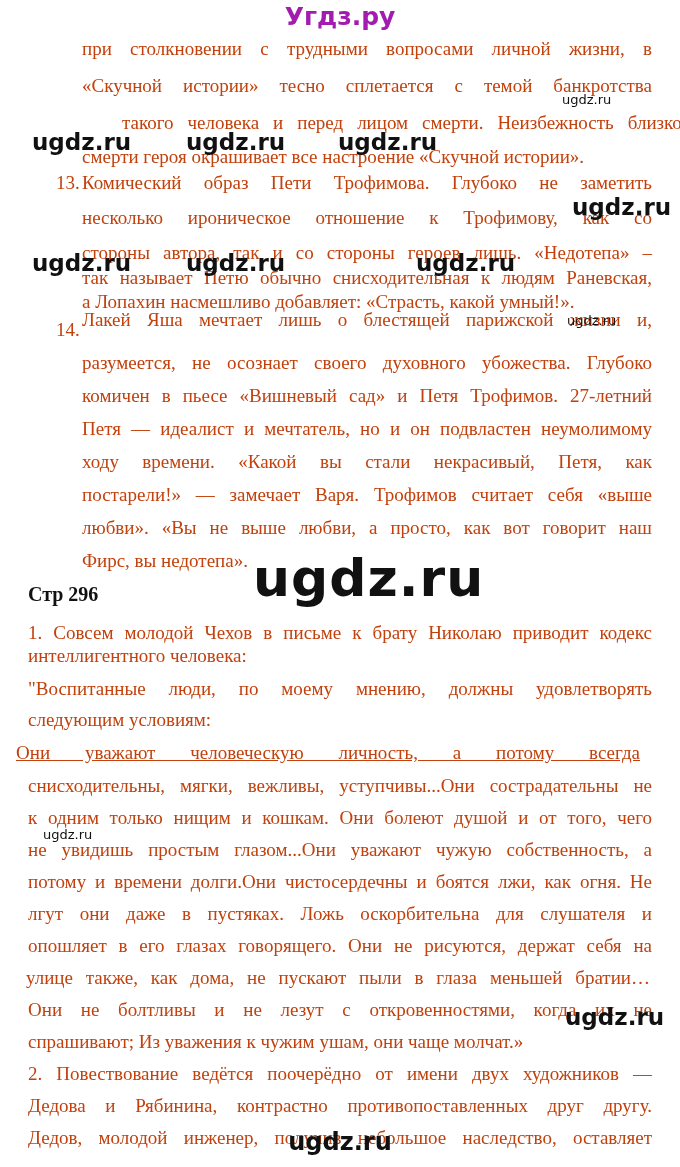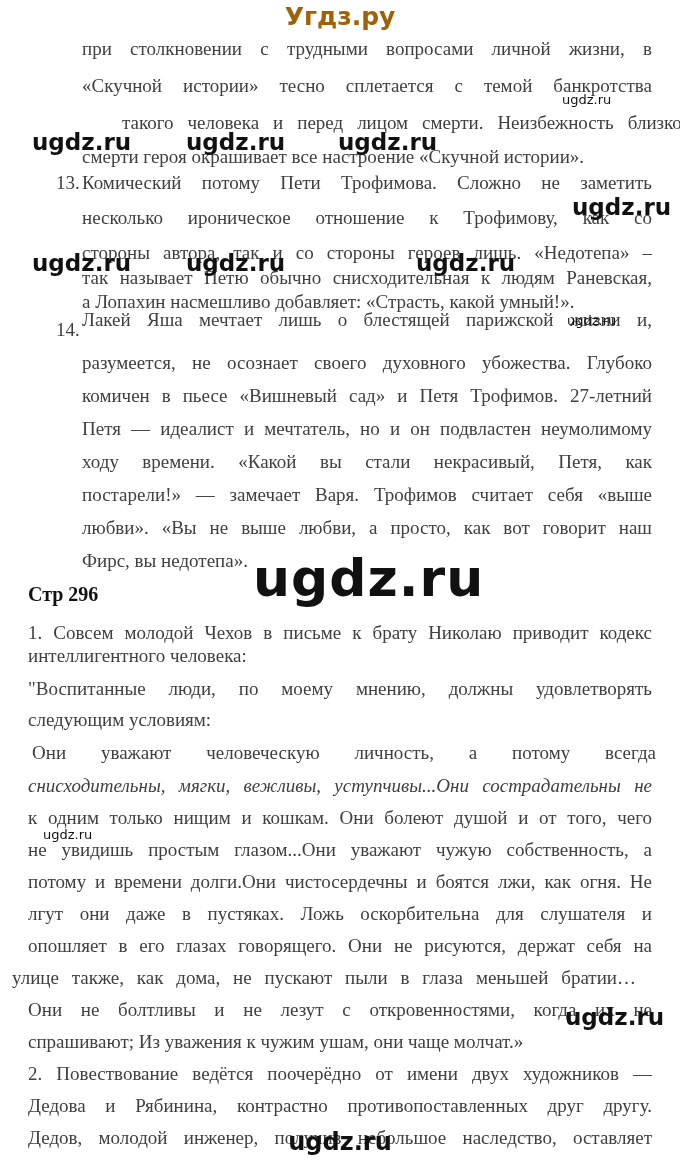--- a/index.html
+++ b/index.html
@@ -1,21 +1,21 @@
 <!DOCTYPE html>
 <html><head>
 <meta charset="utf-8">
 <style>
   html, body { margin: 0; padding: 0; background: #ffffff; }
   body { width: 680px; height: 1167px; position: relative; overflow: hidden; color: #111; }
   .site-title {
     position: absolute; top: 2px; left: 0; width: 680px; text-align: center;
-    font-family: "DejaVu Sans", sans-serif; font-weight: bold; font-size: 25px; color: #a16207;
+    font-family: "DejaVu Sans", sans-serif; font-weight: bold; font-size: 25px; color: #a21caf;
   }
-  .serif { font-family: "Liberation Serif", serif; font-size: 19px; color: #404040; }
+  .serif { font-family: "Liberation Serif", serif; font-size: 19px; color: #c2410c; }
   .line { position: absolute; white-space: nowrap; }
   .just { text-align: justify; text-align-last: justify; white-space: normal; }
   .num { position: absolute; }
   .wm { position: absolute; font-family: "DejaVu Sans", sans-serif; font-weight: bold; color: #111; line-height: 1; }
   .wm-s { font-size: 13px; font-weight: normal; }
   .wm-l { font-size: 23px; }
   .wm-xl { font-size: 52px; letter-spacing: 1px; }
   .heading { position: absolute; font-family: "Liberation Serif", serif; font-weight: bold; font-size: 20px; }
   .footer { position: absolute; left: 0; width: 680px; text-align: center; top: 1128px;
     font-family: "DejaVu Sans", sans-serif; font-weight: bold; font-size: 24px; }
@@ -24,21 +24,21 @@
 <body>
 
 <div class="site-title">Угдз.ру</div>
 
 <div class="line serif just" style="left:82px; top:38px; width:570px;">при столкновении с трудными вопросами личной жизни, в</div>
 <div class="line serif just" style="left:82px; top:75px; width:570px;">«Скучной истории» тесно сплетается с темой банкротства</div>
 <div class="line serif just" style="left:82px; top:112px; width:570px;margin-left:40px;">такого человека и перед лицом смерти. Неизбежность близкой</div>
 <div class="line serif" style="left:82px; top:146px;">смерти героя окрашивает все настроение «Скучной истории».</div>
 
 <div class="num serif" style="left:56px; top:172px;">13.</div>
-<div class="line serif just" style="left:82px; top:172px; width:570px;">Комический потому Пети Трофимова. Сложно не заметить</div>
+<div class="line serif just" style="left:82px; top:172px; width:570px;">Комический образ Пети Трофимова. Глубоко не заметить</div>
 <div class="line serif just" style="left:82px; top:207px; width:570px;">несколько ироническое отношение к Трофимову, как со</div>
 <div class="line serif just" style="left:82px; top:242px; width:570px;">стороны автора, так и со стороны героев лишь. «Недотепа» –</div>
 <div class="line serif just" style="left:82px; top:267px; width:570px;">так называет Петю обычно снисходительная к людям Раневская,</div>
 <div class="line serif" style="left:82px; top:291px;">а Лопахин насмешливо добавляет: «Страсть, какой умный!».</div>
 
 <div class="num serif" style="left:56px; top:319px;">14.</div>
 <div class="line serif just" style="left:82px; top:309px; width:570px;">Лакей Яша мечтает лишь о блестящей парижской жизни и,</div>
 <div class="line serif just" style="left:82px; top:352px; width:570px;">разумеется, не осознает своего духовного убожества. Глубоко</div>
 <div class="line serif just" style="left:82px; top:385px; width:570px;">комичен в пьесе «Вишневый сад» и Петя Трофимов. 27-летний</div>
 <div class="line serif just" style="left:82px; top:418px; width:570px;">Петя — идеалист и мечтатель, но и он подвластен неумолимому</div>
@@ -46,28 +46,28 @@
 <div class="line serif just" style="left:82px; top:484px; width:570px;">постарели!» — замечает Варя. Трофимов считает себя «выше</div>
 <div class="line serif just" style="left:82px; top:517px; width:570px;">любви». «Вы не выше любви, а просто, как вот говорит наш</div>
 <div class="line serif" style="left:82px; top:550px;">Фирс, вы недотепа».</div>
 
 <div class="heading" style="left:28px; top:583px;">Стр 296</div>
 
 <div class="line serif just" style="left:28px; top:614px; width:624px;margin-top:8px;">1. Совсем молодой Чехов в письме к брату Николаю приводит кодекс</div>
 <div class="line serif" style="left:28px; top:645px;">интеллигентного человека:</div>
 <div class="line serif just" style="left:28px; top:678px; width:624px;">"Воспитанные люди, по моему мнению, должны удовлетворять</div>
 <div class="line serif" style="left:28px; top:709px;">следующим условиям:</div>
-<div class="line serif just" style="left:32px; top:742px; width:624px;">Они уважают человеческую личность, а потому всегда</div>
-<div class="line serif just" style="left:28px; top:775px; width:624px;font-style:italic;">снисходительны, мягки, вежливы, уступчивы...Они сострадательны не</div>
+<div class="line serif just" style="left:16px; top:742px; width:624px;text-decoration:underline;">Они уважают человеческую личность, а потому всегда</div>
+<div class="line serif just" style="left:28px; top:775px; width:624px;">снисходительны, мягки, вежливы, уступчивы...Они сострадательны не</div>
 <div class="line serif just" style="left:28px; top:807px; width:624px;">к одним только нищим и кошкам. Они болеют душой и от того, чего</div>
 <div class="line serif just" style="left:28px; top:839px; width:624px;">не увидишь простым глазом...Они уважают чужую собственность, а</div>
 <div class="line serif just" style="left:28px; top:871px; width:624px;">потому и времени долги.Они чистосердечны и боятся лжи, как огня. Не</div>
 <div class="line serif just" style="left:28px; top:903px; width:624px;">лгут они даже в пустяках. Ложь оскорбительна для слушателя и</div>
 <div class="line serif just" style="left:28px; top:935px; width:624px;">опошляет в его глазах говорящего. Они не рисуются, держат себя на</div>
-<div class="line serif just" style="left:12px; top:967px; width:624px;">улице также, как дома, не пускают пыли в глаза меньшей братии…</div>
+<div class="line serif just" style="left:26px; top:967px; width:624px;">улице также, как дома, не пускают пыли в глаза меньшей братии…</div>
 <div class="line serif just" style="left:28px; top:999px; width:624px;">Они не болтливы и не лезут с откровенностями, когда их не</div>
 <div class="line serif" style="left:28px; top:1031px;">спрашивают; Из уважения к чужим ушам, они чаще молчат.»</div>
 <div class="line serif just" style="left:28px; top:1063px; width:624px;">2. Повествование ведётся поочерёдно от имени двух художников —</div>
 <div class="line serif just" style="left:28px; top:1095px; width:624px;">Дедова и Рябинина, контрастно противопоставленных друг другу.</div>
 <div class="line serif just" style="left:28px; top:1127px; width:624px;">Дедов, молодой инженер, получив небольшое наследство, оставляет</div>
 
 <div class="wm wm-s" style="left:562px; top:93px;">ugdz.ru</div>
 <div class="wm wm-l" style="left:32px; top:131px;">ugdz.ru</div>
 <div class="wm wm-l" style="left:186px; top:131px;">ugdz.ru</div>
 <div class="wm wm-l" style="left:338px; top:131px;">ugdz.ru</div>

